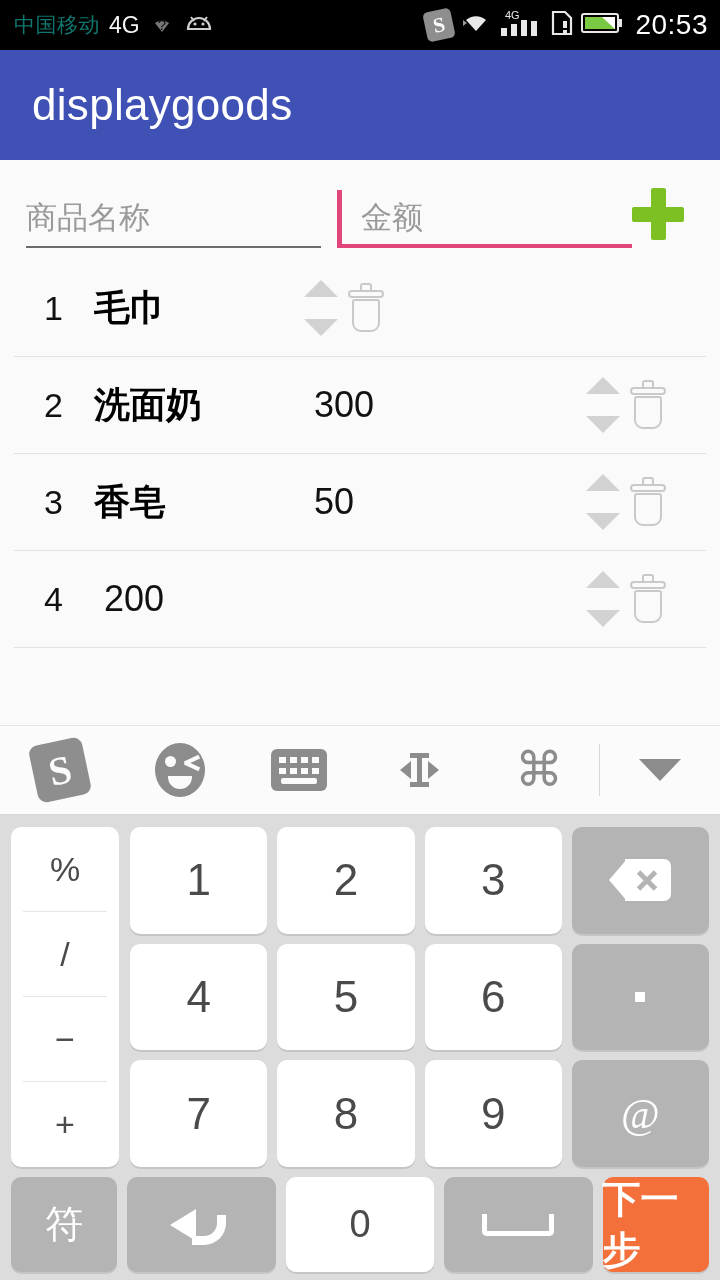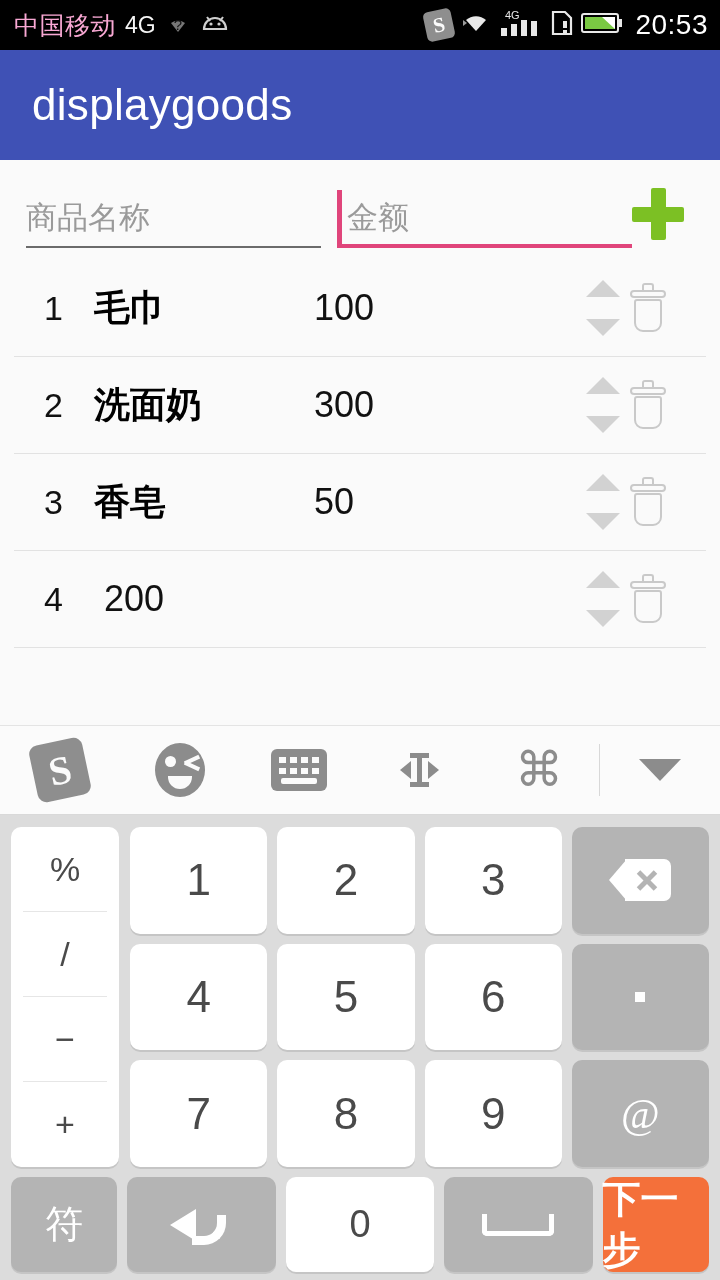--- a/index.html
+++ b/index.html
@@ -11,21 +11,21 @@
   #screen{ position:relative; width:720px; height:1280px; background:#fafafa; }
 
   
   .statusbar{
     height:50px; background:#000; color:#f2f2f2;
     display:flex; align-items:center; justify-content:space-between;
     padding:0 12px 0 14px;
   }
   .sb-left{ display:flex; align-items:center; gap:9px; }
   .sb-right{ display:flex; align-items:center; gap:8px; }
-  .sb-carrier{ font-size:25px; letter-spacing:.5px; color:#f9a8d4; }
+  .sb-carrier{ font-size:21px; letter-spacing:.5px; color:#0f766e; }
   .sb-4g{ font-size:23px; color:#f5f5f5; }
   .sb-clock{ font-size:28px; color:#fff; margin-left:4px; letter-spacing:.5px; }
   .ic{ display:inline-block; }
 
   
   .appbar{
     height:110px; background:#3f51b5;
     display:flex; align-items:center; padding:0 32px;
   }
   .appbar-title{ color:#fff; font-size:44px; font-weight:400; letter-spacing:.3px; }
@@ -38,21 +38,21 @@
   .field{ position:relative; height:62px; }
   .field .ph{
     position:absolute; bottom:9px; left:0; font-size:31px; color:#9a9a9a;
     white-space:nowrap;
   }
   .field .rule{ position:absolute; bottom:0; left:0; right:0; height:2px; }
   .field-name{ width:296px; margin-left:4px; }
   .field-name .rule{ background:#6b6b6b; }
   .field-amount{ width:296px; margin-left:16px; }
   .field-amount .rule{ background:#e0457b; height:4px; }
-  .field-amount .ph{ left:10px; }
+  .field-amount .ph{ left:24px; }
   .caret{
     position:absolute; left:0; bottom:2px; width:5px; height:56px; background:#e0457b;
   }
   .add-btn{
     margin-left:auto; margin-right:14px; margin-bottom:8px;
     width:52px; height:52px; position:relative;
   }
   .add-btn i, .add-btn b{
     position:absolute; background:#7cc024; border-radius:2px; display:block;
   }
@@ -266,21 +266,20 @@
       <i></i>
       <b></b>
     </div>
   </div>
 
   <div class="list">
 
     <div class="row">
       <span class="c-idx">1</span>
       <span class="c-name">毛巾</span>
-      <span class="c-amt">100</span>
       <span class="c-act">
         <span class="sorter">
           <span class="tri tri-up"></span>
           <span class="tri tri-dn"></span>
         </span>
         <span class="trash">
           <span class="hdl"></span>
           <span class="lid"></span>
           <span class="can"></span>
         </span>

